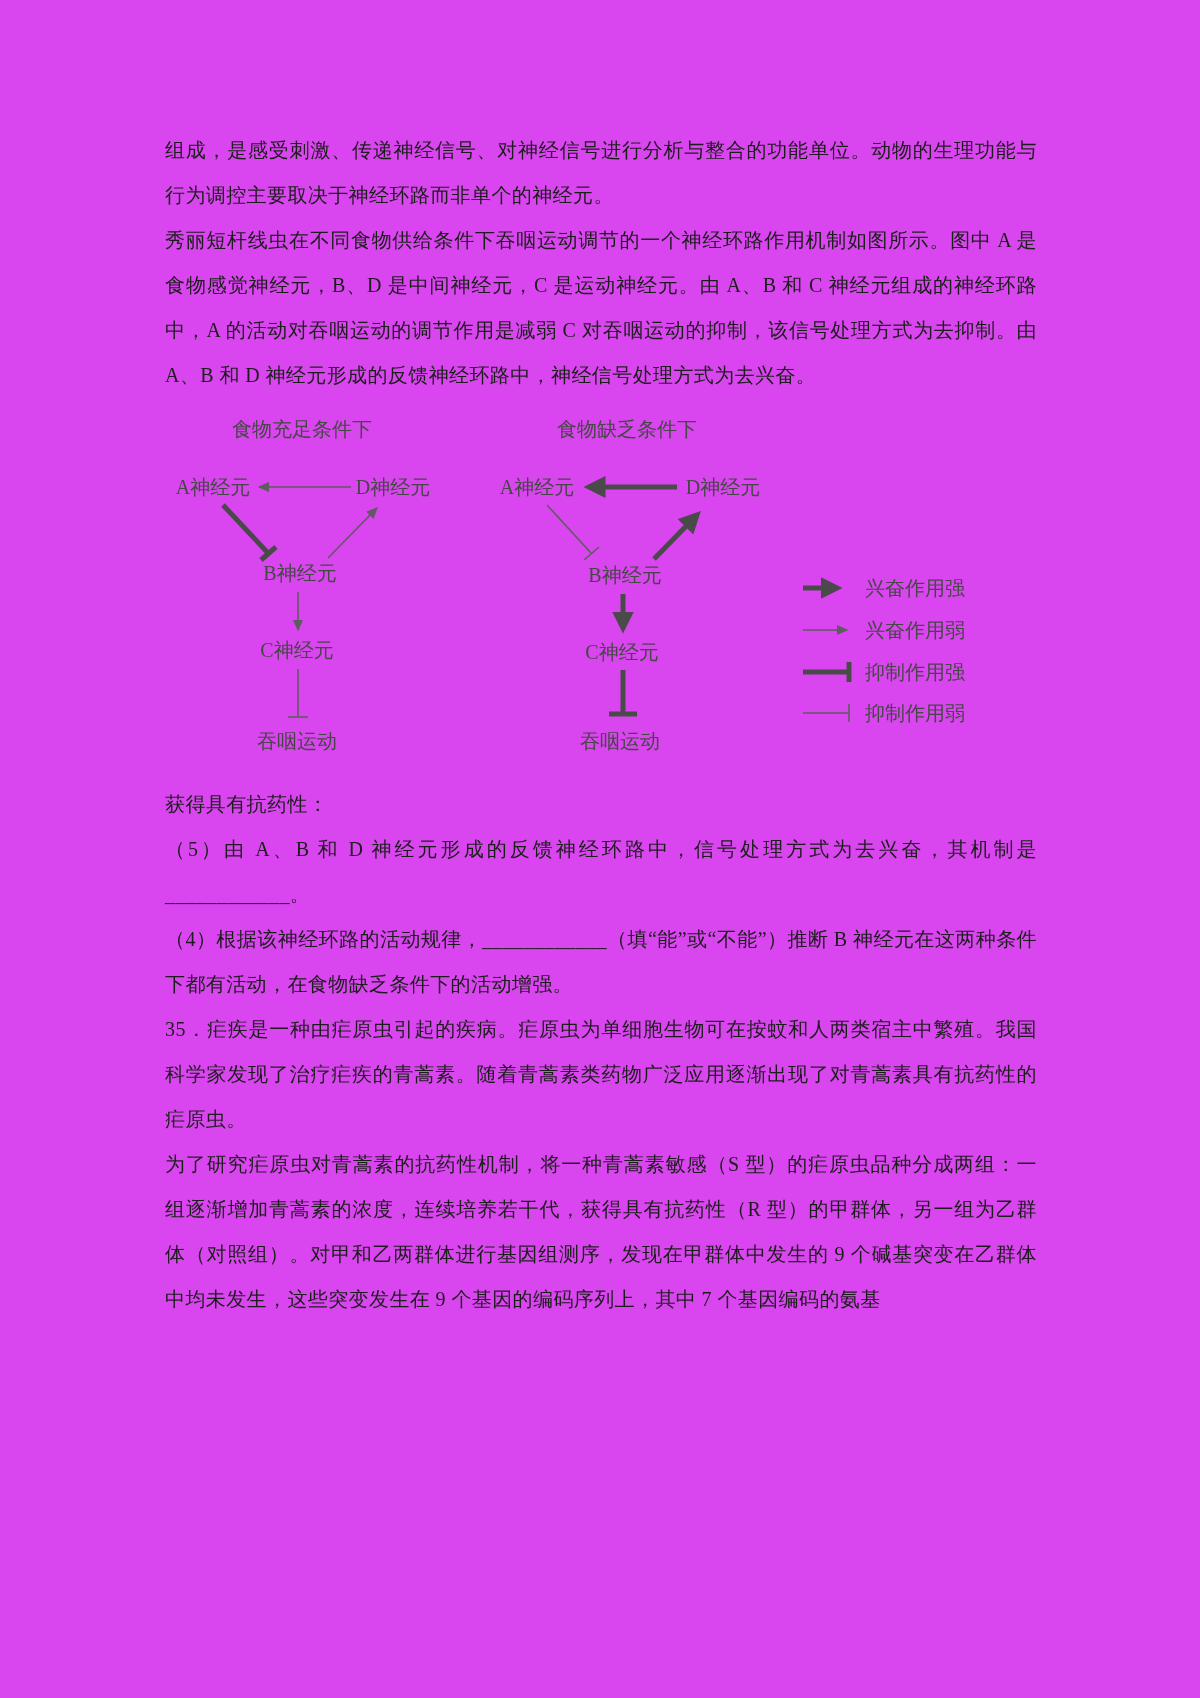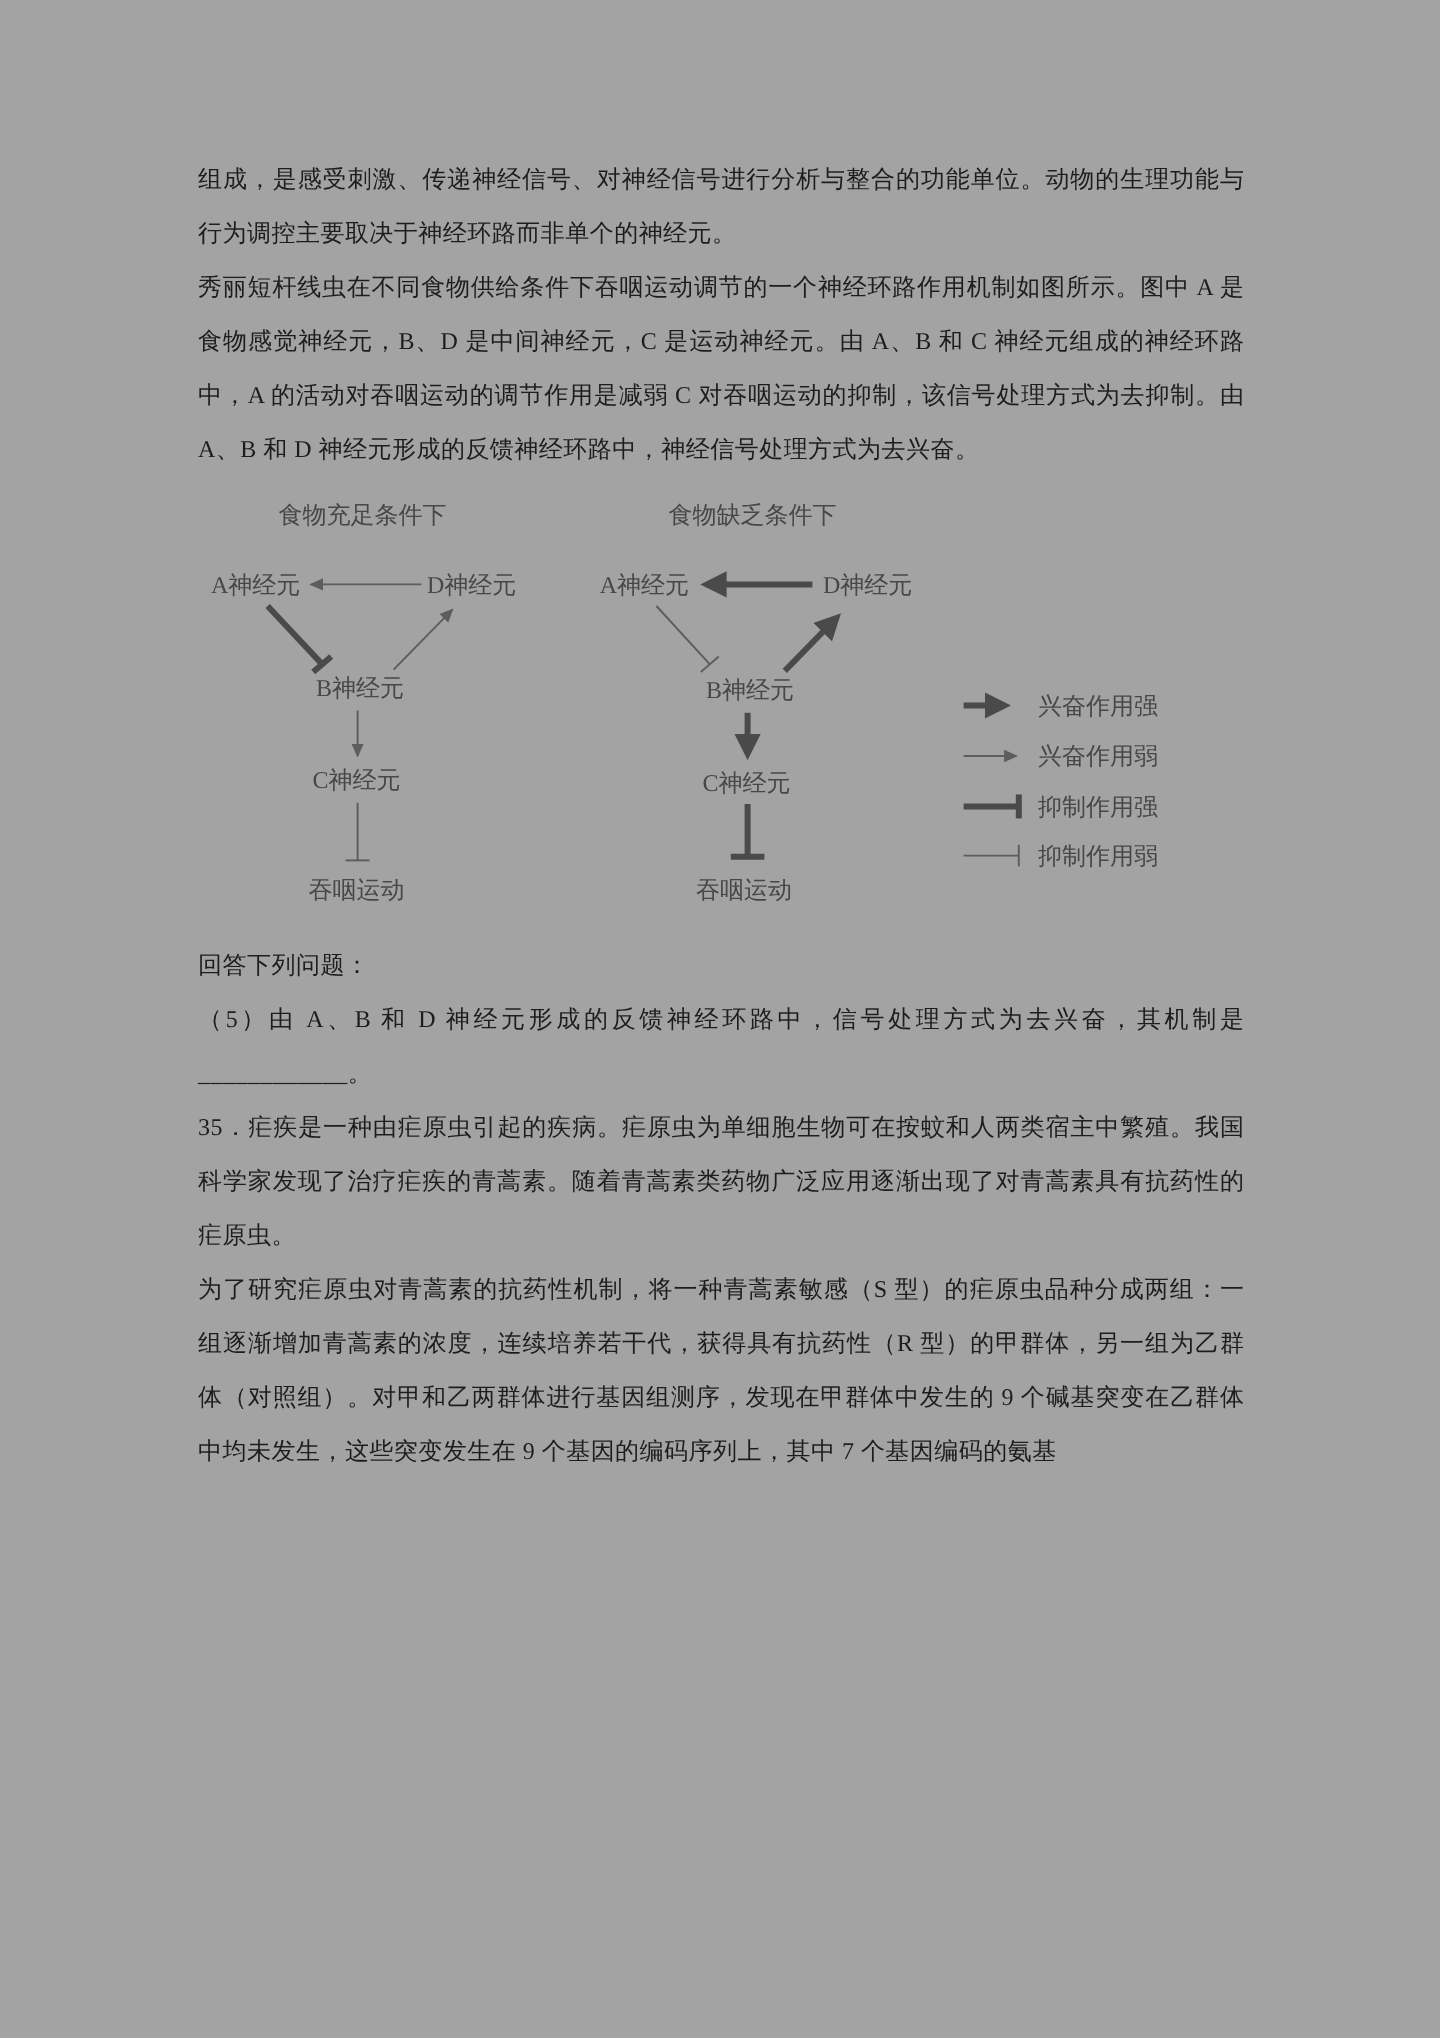--- a/index.html
+++ b/index.html
@@ -1,21 +1,21 @@
 <!DOCTYPE html>
 <html><head>
 <meta charset="utf-8">
 <style>
   html, body { margin: 0; padding: 0; background: #ffffff; }
   .page {
     position: relative;
     width: 1200px;
     height: 1698px;
     margin: 0 auto;
-    background: #a3a3a3;
+    background: #d946ef;
     box-sizing: border-box;
     padding: 128px 163px 4px 165px;
     font-family: "Liberation Serif", "DejaVu Serif", serif;
     font-size: 20px;
     line-height: 2.25;
     color: #1d1d1d;
     overflow: hidden;
   }
   .para {
     margin: 0;
@@ -125,19 +125,20 @@
 
         <g>
           <line x1="638" y1="305" x2="684" y2="305" class="thin"></line>
           <line x1="684" y1="296" x2="684" y2="314" class="thin"></line>
         </g>
         <text x="700" y="312">抑制作用弱</text>
       </g>
     </svg>
   </div>
 
-  <p class="para">回答下列问题：</p>
+  <p class="para">获得具有抗药性：</p>
   <p class="para">（5）由 A、B 和 D 神经元形成的反馈神经环路中，信号处理方式为去兴奋，其机制是____________。</p>
+  <p class="para">（4）根据该神经环路的活动规律，____________（填“能”或“不能”）推断 B 神经元在这两种条件下都有活动，在食物缺乏条件下的活动增强。</p>
 
   <p class="para">35．疟疾是一种由疟原虫引起的疾病。疟原虫为单细胞生物可在按蚊和人两类宿主中繁殖。我国科学家发现了治疗疟疾的青蒿素。随着青蒿素类药物广泛应用逐渐出现了对青蒿素具有抗药性的疟原虫。</p>
   <p class="para">为了研究疟原虫对青蒿素的抗药性机制，将一种青蒿素敏感（S 型）的疟原虫品种分成两组：一组逐渐增加青蒿素的浓度，连续培养若干代，获得具有抗药性（R 型）的甲群体，另一组为乙群体（对照组）。对甲和乙两群体进行基因组测序，发现在甲群体中发生的 9 个碱基突变在乙群体中均未发生，这些突变发生在 9 个基因的编码序列上，其中 7 个基因编码的氨基</p>
 
 </div>
 
 </body></html>

